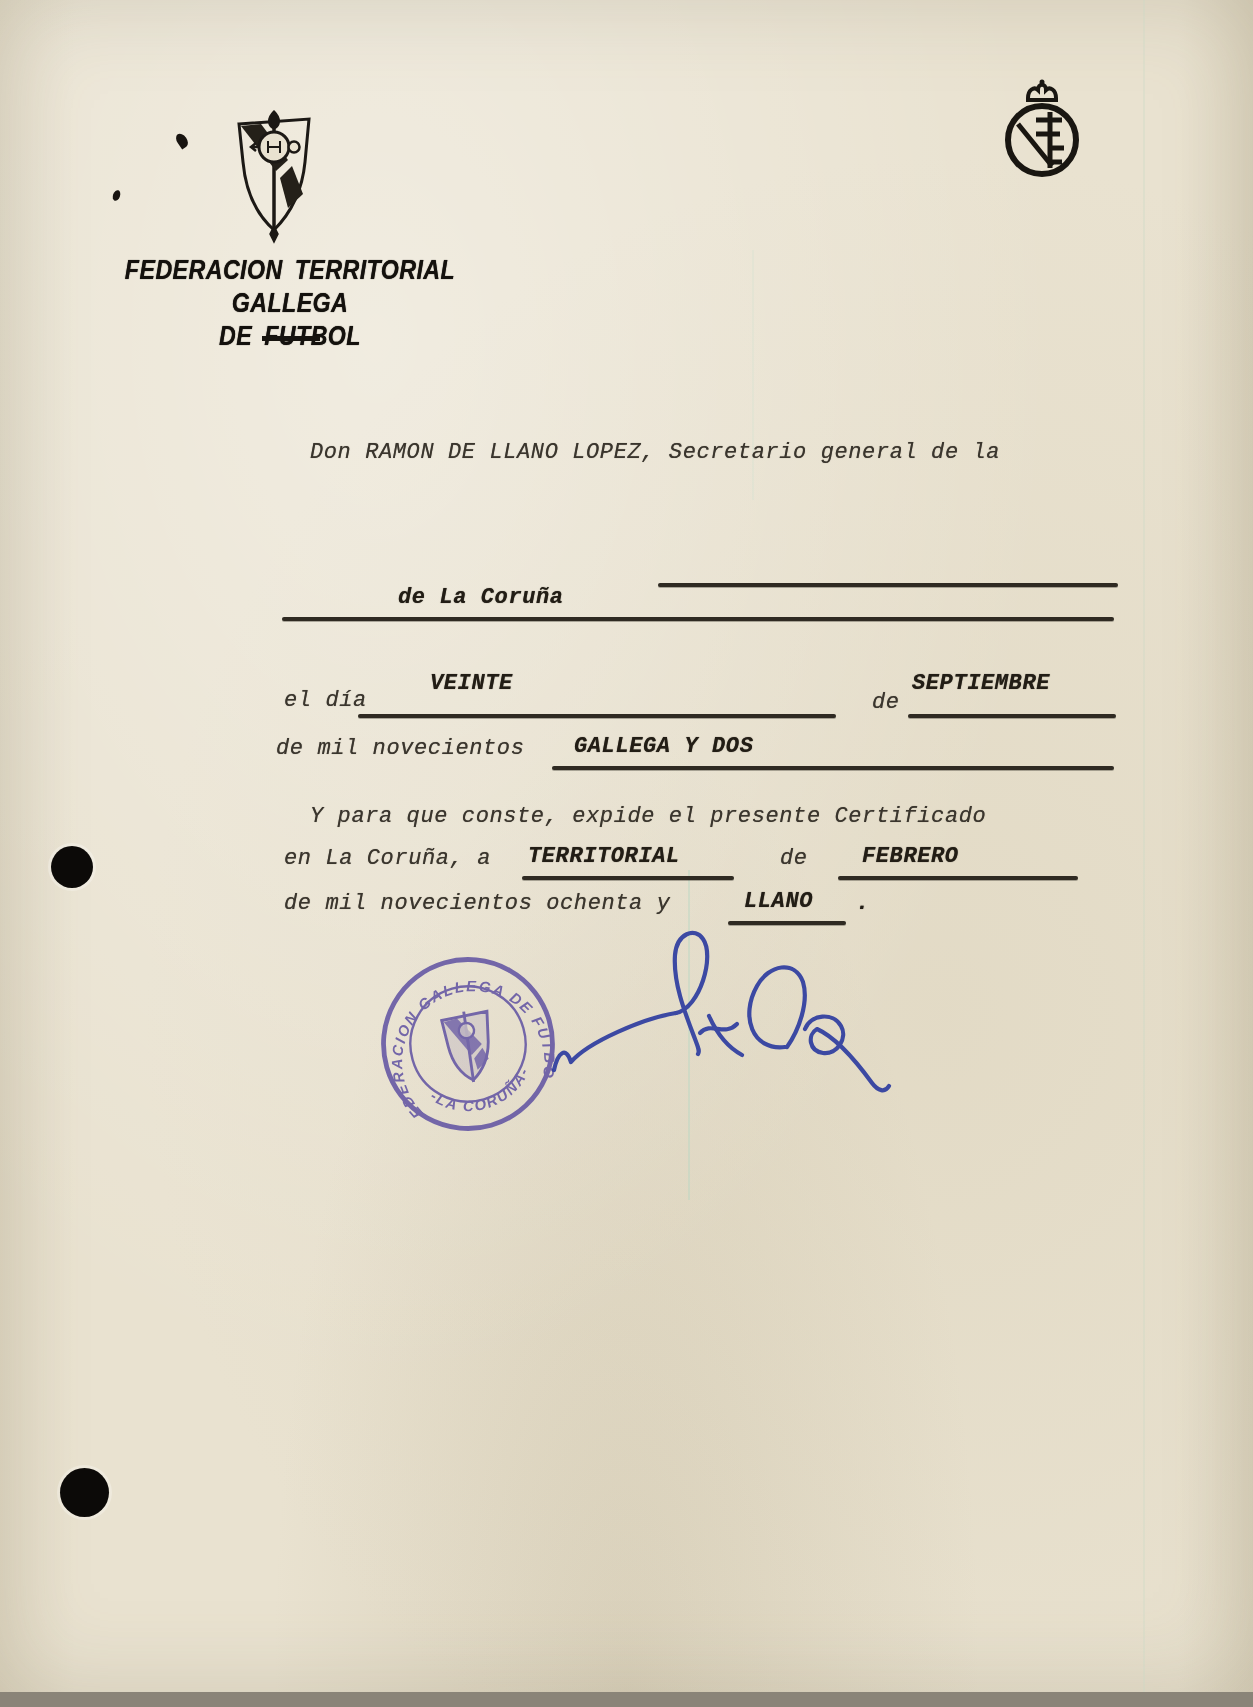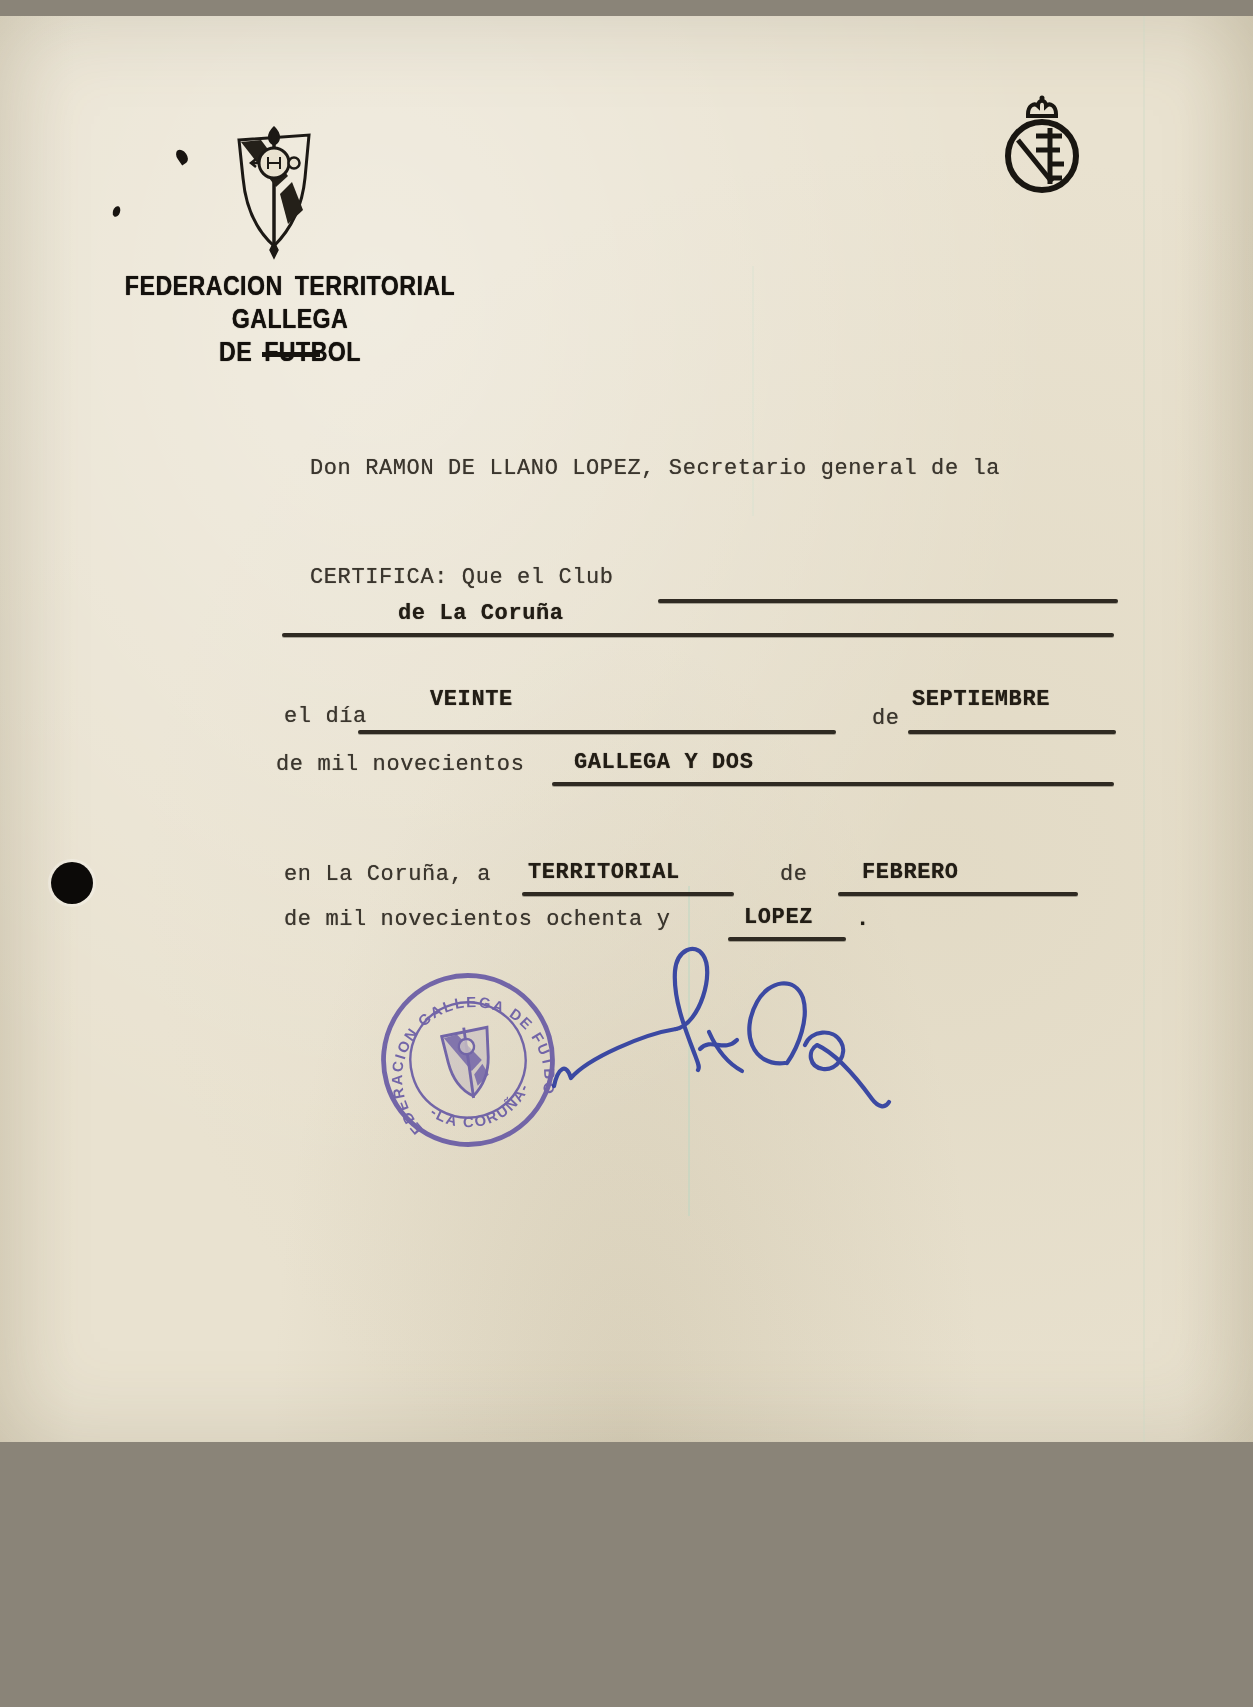--- a/index.html
+++ b/index.html
@@ -1,29 +1,30 @@
 <!DOCTYPE html>
 <html><head>
 <meta charset="utf-8">
 <style>
   html,body{margin:0;padding:0;}
   body{background:#8a8478;}
   .page{
     position:relative;
-    width:1253px;height:1426px;
-    margin:16px auto;
+    width:1253px;height:1692px;
+    margin:0 auto;
     background-color:#e9e2d0;
     background-image:
       radial-gradient(ellipse at 30% 20%, rgba(255,255,255,0.35), rgba(255,255,255,0) 55%),
       radial-gradient(ellipse at 75% 60%, rgba(214,204,178,0.35), rgba(214,204,178,0) 60%),
       radial-gradient(ellipse at 50% 100%, rgba(182,170,140,0.30), rgba(182,170,140,0) 40%),
       linear-gradient(90deg, rgba(203,192,165,0.25) 0%, rgba(203,192,165,0) 6%, rgba(203,192,165,0) 94%, rgba(196,186,158,0.3) 100%);
     box-shadow:inset 0 0 90px rgba(120,108,82,0.22);
     overflow:hidden;
     font-family:"Liberation Sans", sans-serif;
+    font-style:italic;
   }
   .streak{position:absolute;width:2px;pointer-events:none;}
   .typed{
     position:absolute;
     font-family:"Liberation Mono","DejaVu Sans Mono",monospace;
     font-size:22px;letter-spacing:0.6px;white-space:nowrap;
     color:#3a352d;text-shadow:0 0 0.7px rgba(58,53,45,0.75);
   }
   .field{
     font-weight:bold;color:#221d15;text-shadow:0 0 0.9px rgba(34,29,21,0.8);
@@ -96,47 +97,47 @@
       </g>
       <circle cx="42" cy="62" r="34" stroke-width="6"></circle>
       <path d="M50,34 v56" stroke-width="5"></path>
       <path d="M36,42 h26 M36,56 h24 M50,70 h14 M50,84 h12" stroke-width="5"></path>
       <path d="M18,46 L52,88" stroke-width="5"></path>
     </g>
   </svg>
 
   <div class="typed" style="left:310px;top:440px;">Don RAMON DE LLANO LOPEZ, Secretario general de la</div>
 
-  <div class="typed" style="left:310px;top:549px;">CERTIFICA: Que el Club</div>
   <div class="rule" style="left:658px;top:583px;width:460px;"></div>
   <div class="typed field" style="left:398px;top:585px;">de La Coruña</div>
   <div class="rule" style="left:282px;top:617px;width:832px;height:4px;"></div>
 
 
   <div class="typed field" style="left:430px;top:671px;">VEINTE</div>
   <div class="typed" style="left:284px;top:688px;">el día</div>
   <div class="rule" style="left:358px;top:714px;width:478px;"></div>
   <div class="typed" style="left:872px;top:690px;">de</div>
   <div class="typed field" style="left:912px;top:671px;">SEPTIEMBRE</div>
   <div class="rule" style="left:908px;top:714px;width:208px;"></div>
 
   <div class="typed" style="left:276px;top:736px;">de mil novecientos</div>
   <div class="typed field" style="left:574px;top:734px;">GALLEGA Y DOS</div>
   <div class="rule" style="left:552px;top:766px;width:562px;"></div>
 
+  <div class="typed" style="left:310px;top:804px;">Y para que conste, expide el presente Certificado</div>
 
   <div class="typed" style="left:284px;top:846px;">en La Coruña, a</div>
   <div class="typed field" style="left:528px;top:844px;">TERRITORIAL</div>
   <div class="rule" style="left:522px;top:876px;width:212px;"></div>
   <div class="typed" style="left:780px;top:846px;">de</div>
   <div class="typed field" style="left:862px;top:844px;">FEBRERO</div>
   <div class="rule" style="left:838px;top:876px;width:240px;"></div>
 
   <div class="typed" style="left:284px;top:891px;">de mil novecientos ochenta y</div>
-  <div class="typed field" style="left:744px;top:889px;">LOPEZ</div>
+  <div class="typed field" style="left:744px;top:889px;">LLANO</div>
   <div class="rule" style="left:728px;top:921px;width:118px;"></div>
   <div class="typed field" style="left:856px;top:891px;">.</div>
 
   <svg class="stamp" viewBox="0 0 200 200">
     <defs>
       <path id="arcTop" d="M35,155 A74,74 0 1 1 165,155"></path>
       <path id="arcBottom" d="M40,135 A69,69 0 0 0 160,135"></path>
     </defs>
     <g stroke="#5f51a2" fill="none">
       <circle cx="100" cy="100" r="88" stroke-width="5"></circle>

